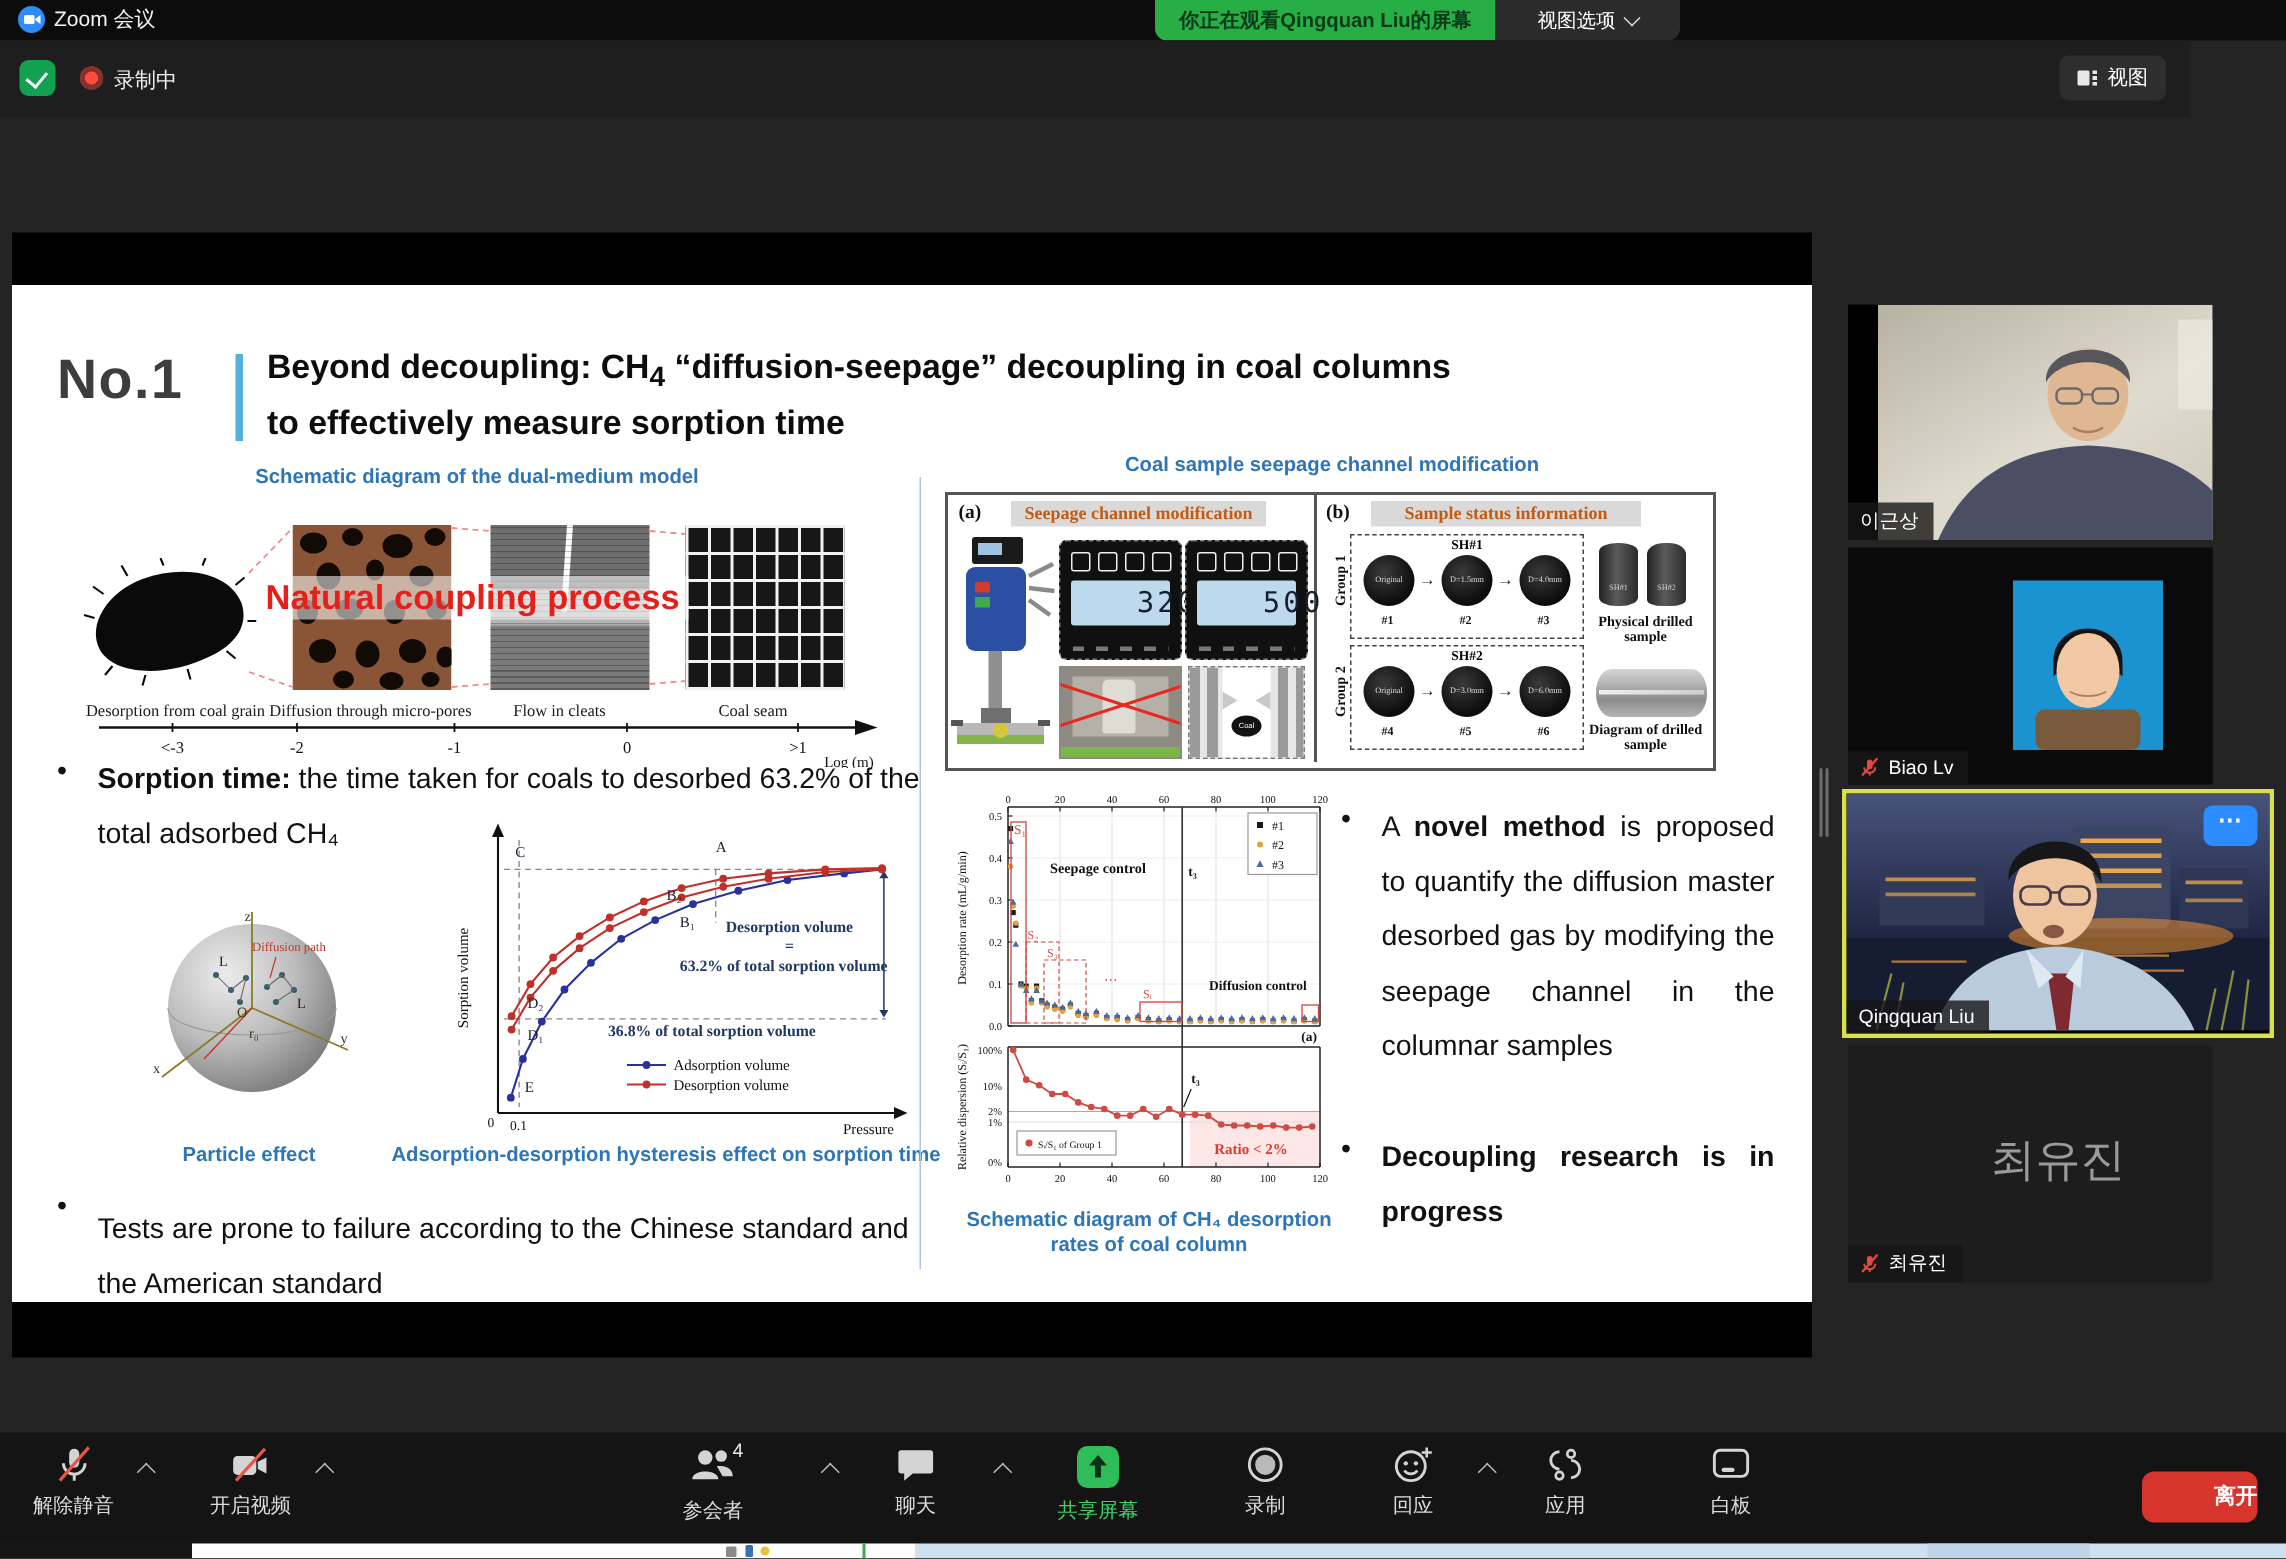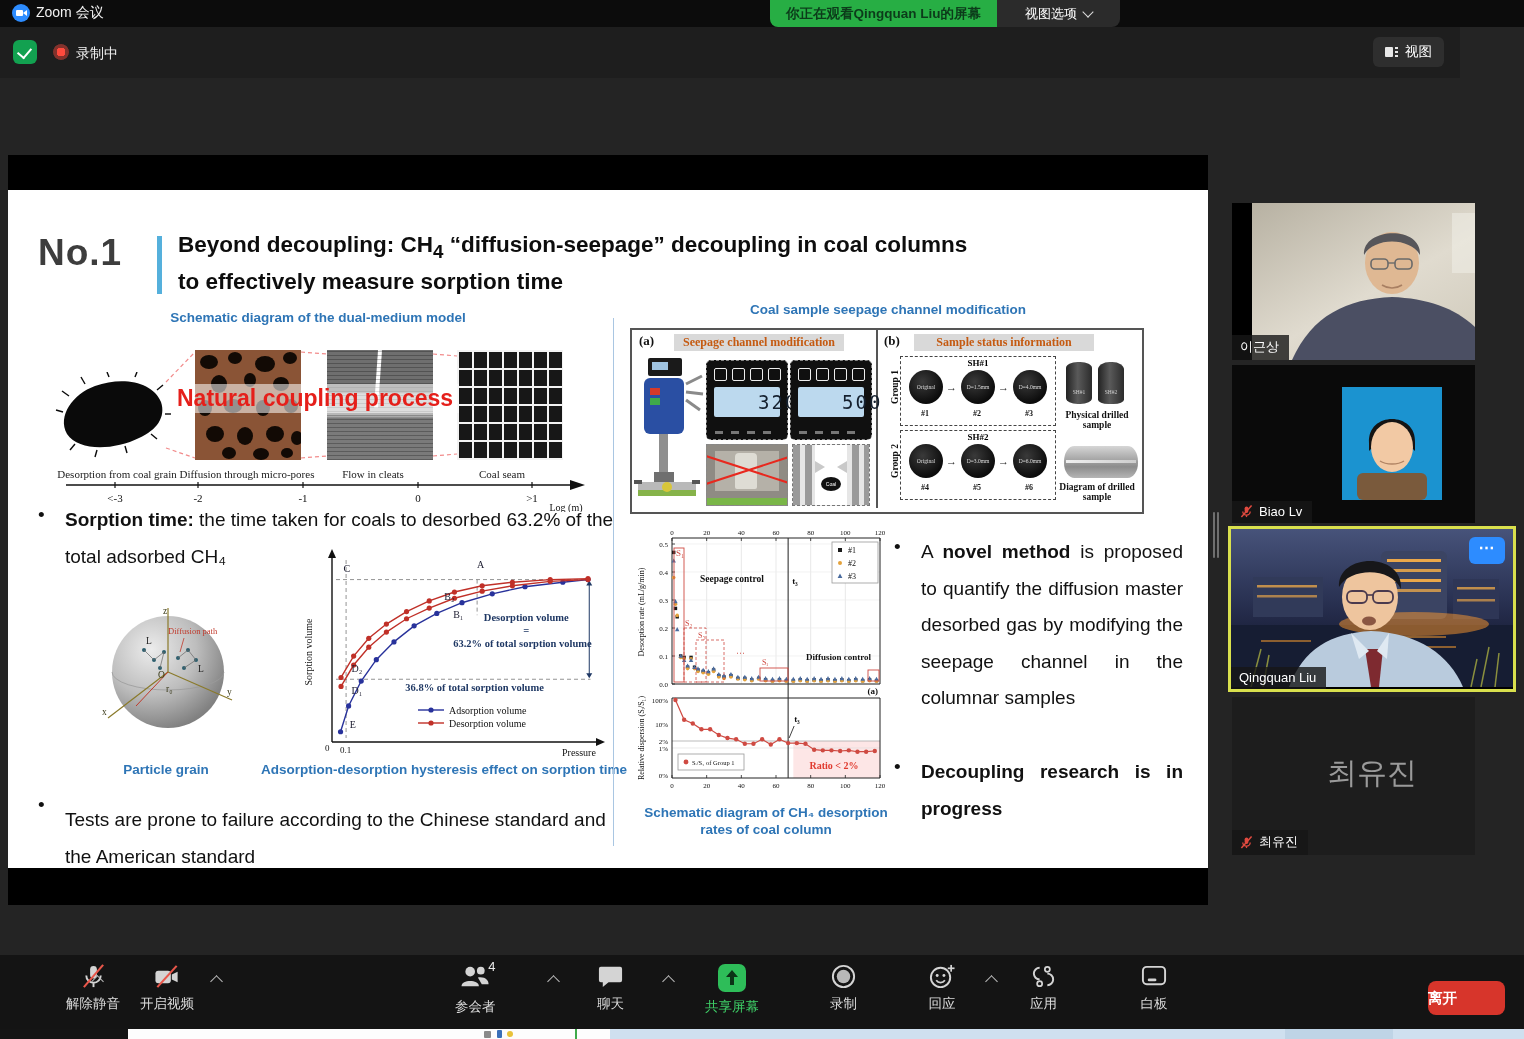--- a/index.html
+++ b/index.html
@@ -68,21 +68,21 @@
   .graycyl:before{content:"";position:absolute;left:2px;top:14px;width:70px;height:3px;background:linear-gradient(90deg,#efefef,#cdcdcd);}
   
   .tile{position:absolute;left:0;width:223px;background:#000;overflow:hidden;padding-left:20px;}
   .nametag{position:absolute;left:0;bottom:0;background:rgba(22,22,22,.8);color:#fff;font-size:13px;padding:3px 10px 4px 8px;display:flex;align-items:center;gap:6px;}
   .morebtn{position:absolute;right:8px;top:8px;width:36px;height:27px;background:#2d8cff;border-radius:6px;color:#fff;font-weight:bold;text-align:center;line-height:22px;font-size:16px;letter-spacing:1px;cursor:pointer;}
   .speakframe{position:absolute;left:-4px;top:323px;width:282px;height:160px;border:3px solid #d9e04d;background:#000;overflow:hidden;}
   
   .toolbar{left:0;top:955px;width:1524px;height:74px;background:#141414;}
   .tbtn{position:absolute;top:8px;display:flex;flex-direction:column;align-items:center;gap:5px;color:#dcdcdc;font-size:13.5px;cursor:pointer;}
   .chev{position:absolute;top:22px;width:8px;height:8px;border-left:1.7px solid #bdbdbd;border-top:1.7px solid #bdbdbd;transform:rotate(45deg);cursor:pointer;}
-  .leavebtn{position:absolute;left:1428px;top:26px;width:77px;height:34px;background:#d7352b;border-radius:8px;color:#fff;font-size:14.5px;font-weight:bold;text-align:left;line-height:34px;cursor:pointer;}
+  .leavebtn{position:absolute;left:1428px;top:26px;width:77px;height:34px;background:#d7352b;border-radius:8px;color:#fff;font-size:14.5px;font-weight:bold;text-align:right;line-height:34px;cursor:pointer;}
   .badge{position:absolute;left:30px;top:-4px;font-size:13px;color:#e8e8e8;}
   .statusbar{left:0;top:1029px;width:1524px;height:10px;background:#151515;}
   .scrollhandle{left:1213px;top:512px;width:2px;height:46px;background:#6f6f6f;border-radius:2px;}
   .scrollhandle2{left:1217px;top:512px;width:2px;height:46px;background:#6f6f6f;border-radius:2px;}
   svg text{font-family:"Liberation Serif",serif;}
 </style>
 </head>
 <body>
 
 <div id="stage">
@@ -238,21 +238,21 @@
           <text x="127" y="93">y</text>
           <text x="2" y="113">x</text>
           <text x="58" y="76">O</text>
           <text x="66" y="90">r₀</text>
           <text x="46" y="42" fill="#222">L</text>
           <text x="98" y="70" fill="#222">L</text>
         </g>
         <text x="68" y="32" font-size="8.5" fill="#c0392b">Diffusion path</text>
         <line x1="84" y1="36" x2="80" y2="50" stroke="#c0392b" stroke-width="0.8"></line>
       </svg>
-      <div class="abs bluecap" style="left:78px;top:572px;width:160px;">Particle grain</div>
+      <div class="abs bluecap" style="left:78px;top:572px;width:160px;">Particle effect</div>
 
       <svg id="hyst-svg" class="abs" style="left:292px;top:352px;" width="308" height="222" viewBox="0 0 308 222">
           <line x1="46.08" y1="18" x2="46.08" y2="196" stroke="#888" stroke-dasharray="4,3" stroke-width="0.9"></line>
           <line x1="36" y1="37.579999999999984" x2="290.52" y2="37.579999999999984" stroke="#888" stroke-dasharray="4,3" stroke-width="0.9"></line>
           <line x1="36" y1="137.26" x2="290.52" y2="137.26" stroke="#888" stroke-dasharray="4,3" stroke-width="0.9"></line>
           <line x1="177.11999999999998" y1="37.579999999999984" x2="177.11999999999998" y2="73.17999999999999" stroke="#888" stroke-dasharray="4,3" stroke-width="0.9"></line>
           <line x1="289.26" y1="41.579999999999984" x2="289.26" y2="133.26" stroke="#1f3864" stroke-width="1"></line>
           <path d="M286.26,43.579999999999984 L289.26,38.579999999999984 L292.26,43.579999999999984 Z" fill="#1f3864"></path>
           <path d="M286.26,131.26 L289.26,136.26 L292.26,131.26 Z" fill="#1f3864"></path>
           <line x1="32" y1="200" x2="296" y2="200" stroke="#111" stroke-width="1.4"></line>
@@ -780,21 +780,21 @@
         <span>최유진</span>
       </div>
     </div>
   </div>
 
   <div class="abs scrollhandle"></div>
   <div class="abs scrollhandle2"></div>
 
   <div class="abs toolbar">
 
-    <div class="tbtn" style="left:22px;margin-left:44px;">
+    <div class="tbtn" style="left:22px;">
       <svg width="27" height="27" viewBox="0 0 28 28">
         <rect x="10.5" y="3" width="7" height="13" rx="3.5" fill="#d4d4d4"></rect>
         <path d="M6.5,13 a7.5,7.5 0 0 0 15,0" fill="none" stroke="#d4d4d4" stroke-width="2"></path>
         <line x1="14" y1="21" x2="14" y2="25" stroke="#d4d4d4" stroke-width="2"></line>
         <line x1="4" y1="25" x2="24" y2="2" stroke="#e8564a" stroke-width="2.2"></line>
       </svg>
       <span>解除静音</span>
     </div>
     <span class="chev" style="left:93px;"></span>
 

